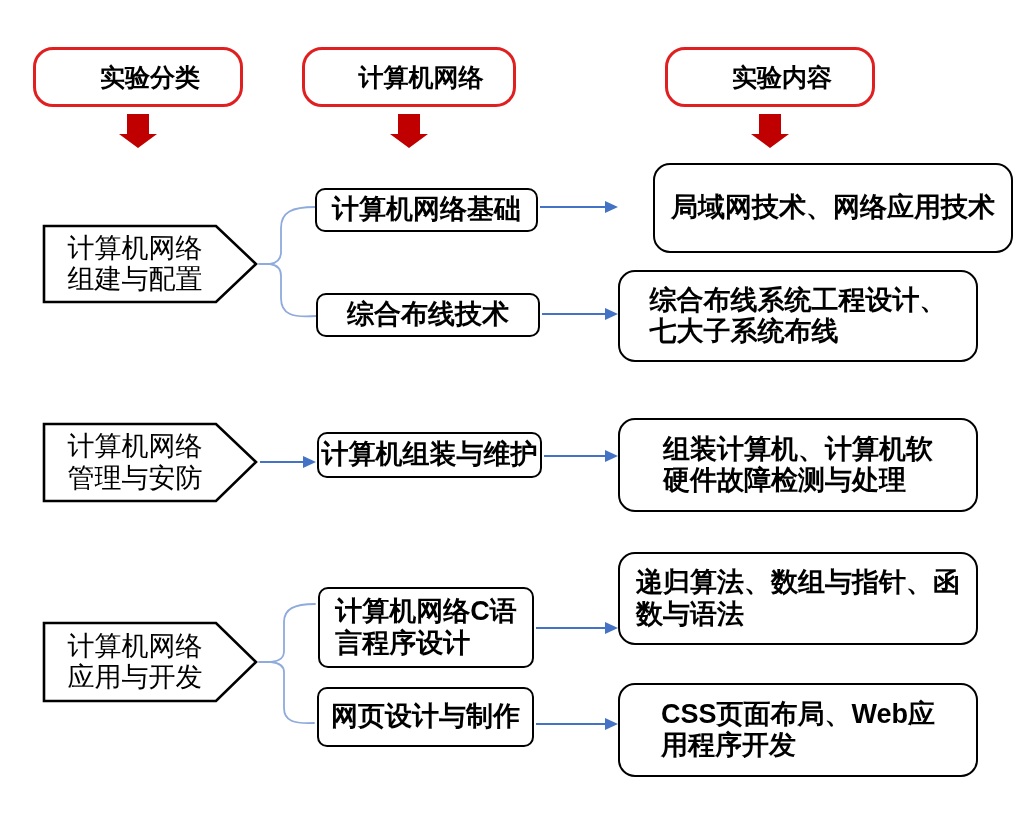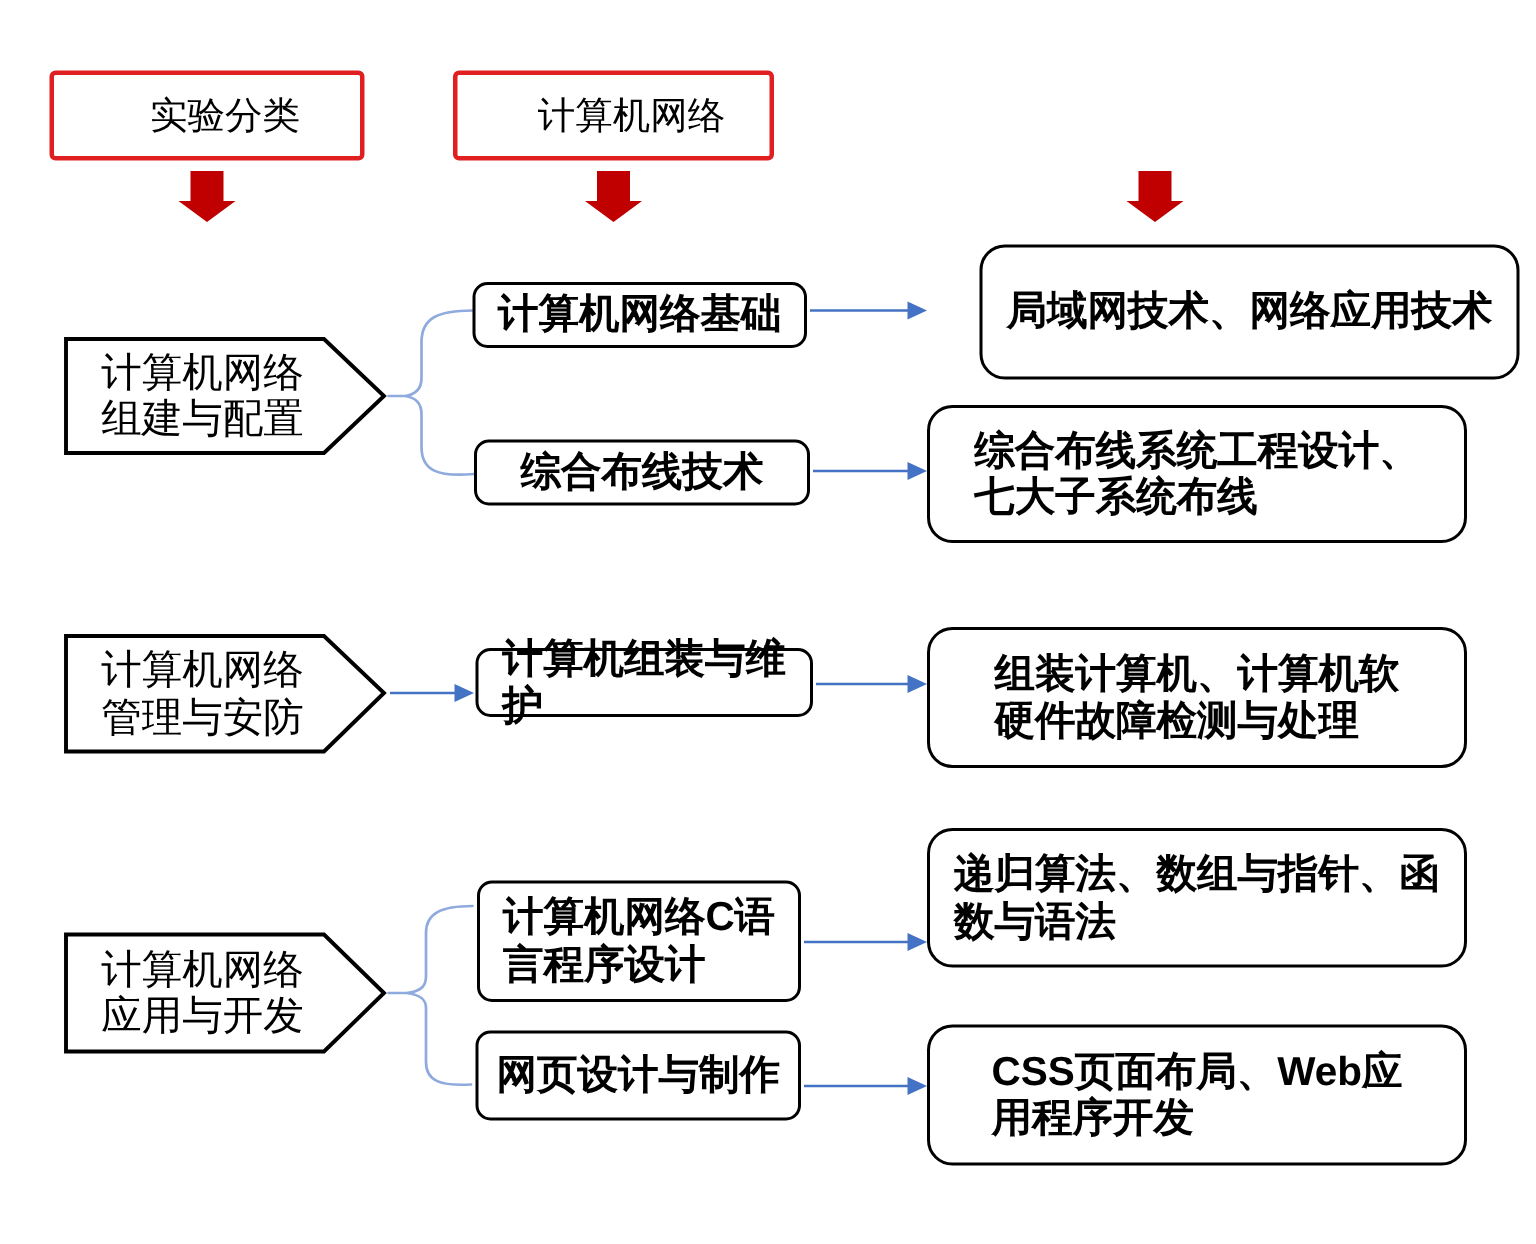--- a/index.html
+++ b/index.html
@@ -16,22 +16,22 @@
   #connector-layer{position:absolute;left:0;top:0;width:1024px;height:829px;z-index:0;}
 
   .pentagon{fill:#ffffff;stroke:var(--box-border);stroke-width:2.6px;stroke-linejoin:miter;}
   .brace{fill:none;stroke:var(--brace-blue);stroke-width:1.8px;stroke-linecap:round;}
   .blue-line{stroke:var(--connector-blue);stroke-width:1.8px;}
   .blue-head{fill:var(--connector-blue);stroke:none;}
   .block-arrow{fill:var(--block-arrow-red);stroke:none;}
 
   .box{position:absolute;background:#ffffff;box-sizing:border-box;display:flex;
        align-items:center;justify-content:center;z-index:1;font-weight:bold;}
-  .header-box{border:3px solid var(--header-red);border-radius:4px;
-       font-weight:normal;font-size:25px;padding-left:24px;}
+  .header-box{border:3px solid var(--header-red);border-radius:20px;
+       font-weight:bold;font-size:25px;padding-left:24px;}
   .mid-box{border:2.6px solid var(--box-border);border-radius:10px;font-size:27px;}
   .content-box{border:2.6px solid var(--box-border);border-radius:17px;font-size:27px;}
   .txt{white-space:pre-line;text-align:left;line-height:1.16;}
   .txt-center{white-space:pre-line;text-align:center;line-height:1.16;}
 
   .pentagon-label{position:absolute;display:flex;align-items:center;justify-content:center;
        font-size:27px;z-index:1;}
 </style>
 </head>
 <body>
@@ -81,41 +81,44 @@
       <polygon class="blue-head" points="605,718 618,724 605,730"></polygon>
     </g>
   </svg>
 
   <div class="box header-box" style="left:33px;top:47px;width:210px;height:60px;">
     <span class="txt-center">实验分类</span>
   </div>
   <div class="box header-box" style="left:302px;top:47px;width:214px;height:60px;">
     <span class="txt-center">计算机网络</span>
   </div>
+  <div class="box header-box" style="left:665px;top:47px;width:210px;height:60px;">
+    <span class="txt-center">实验内容</span>
+  </div>
 
   <div class="pentagon-label" style="left:44px;top:226px;width:182px;height:76px;">
     <span class="txt">计算机网络
 组建与配置</span>
   </div>
   <div class="pentagon-label" style="left:44px;top:424px;width:182px;height:77px;">
     <span class="txt">计算机网络
 管理与安防</span>
   </div>
   <div class="pentagon-label" style="left:44px;top:623px;width:182px;height:78px;">
     <span class="txt">计算机网络
 应用与开发</span>
   </div>
 
   <div class="box mid-box" style="left:315px;top:188px;width:223px;height:44px;">
     <span class="txt">计算机网络基础</span>
   </div>
   <div class="box mid-box" style="left:316px;top:293px;width:224px;height:44px;">
     <span class="txt">综合布线技术</span>
   </div>
-  <div class="box mid-box" style="left:317px;top:432px;width:225px;height:46px;padding-left:16px;">
+  <div class="box mid-box" style="left:317px;top:432px;width:225px;height:46px;">
     <span class="txt">计算机组装与维护</span>
   </div>
   <div class="box mid-box" style="left:318px;top:587px;width:216px;height:81px;">
     <span class="txt">计算机网络C语
 言程序设计</span>
   </div>
   <div class="box mid-box" style="left:317px;top:687px;width:217px;height:60px;">
     <span class="txt">网页设计与制作</span>
   </div>
 

